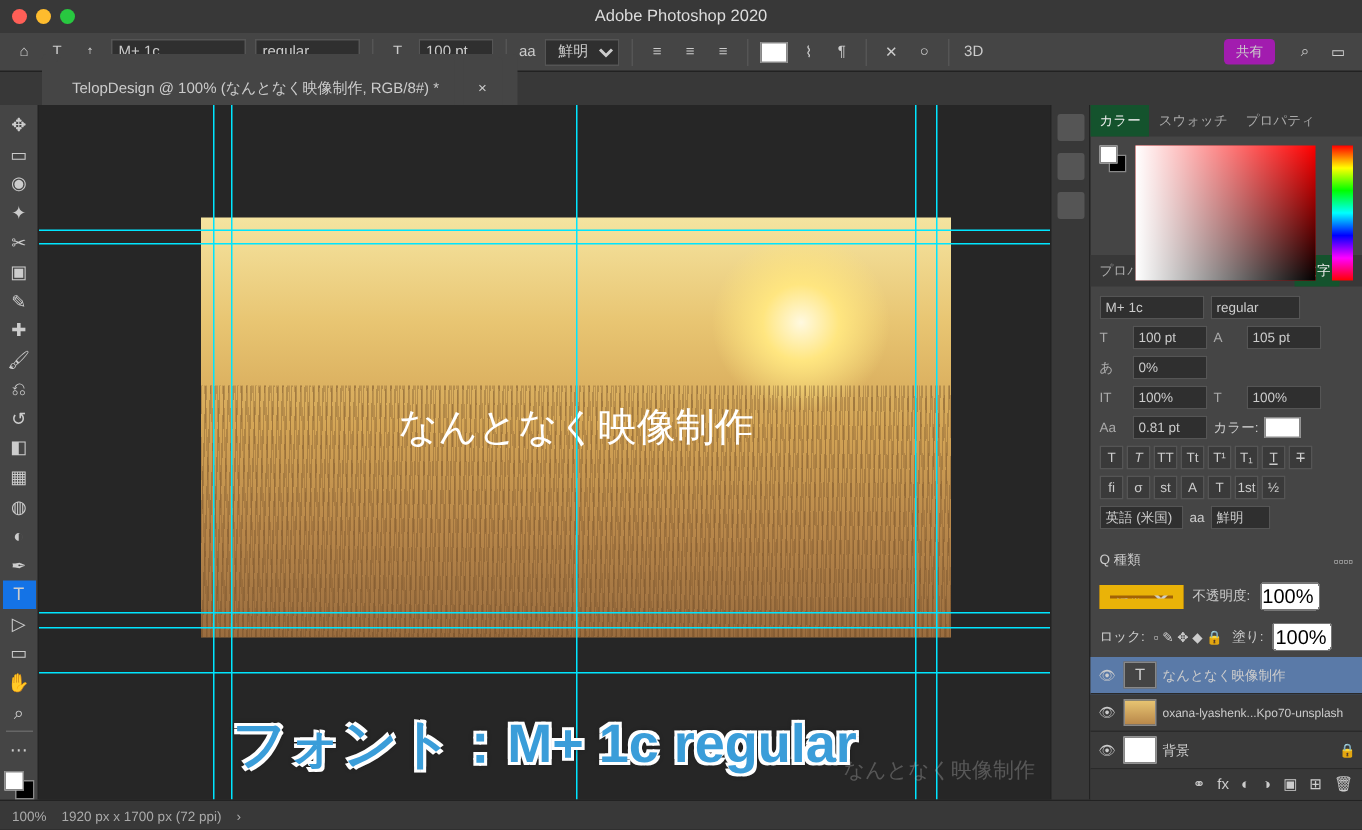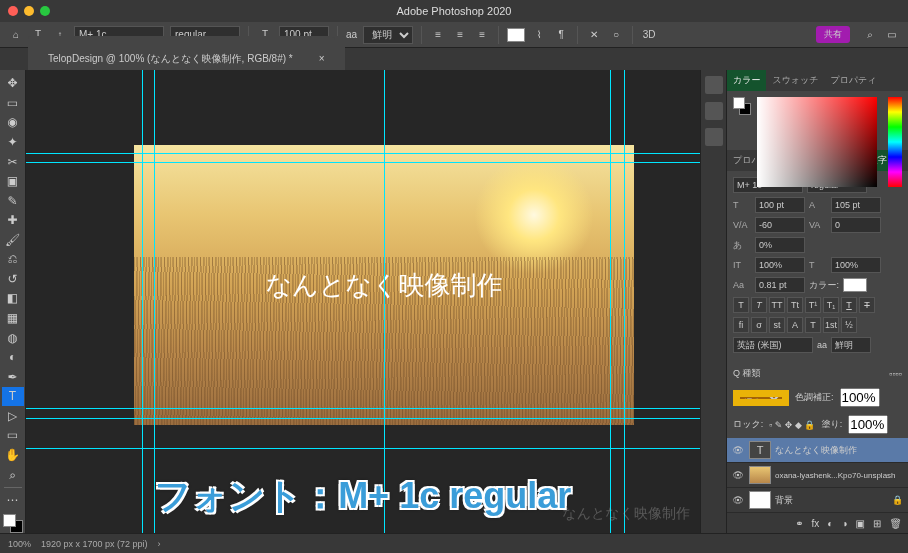--- a/index.html
+++ b/index.html
@@ -196,26 +196,20 @@
         <input style="width: 70px;" value="M+ 1c">
         <input style="width: 60px;" value="regular">
       </div>
       <div class="row">
         <span class="lbl">T</span>
         <input value="100 pt" style="">
         <span class="lbl">A</span>
         <input value="105 pt" style="">
       </div>
       <div class="row">
-        <span class="lbl">V/A</span>
-        <input value="-60" style="">
-        <span class="lbl">VA</span>
-        <input value="0" style="">
-      </div>
-      <div class="row">
         <span class="lbl">あ</span>
         <input value="0%" style="">
       </div>
       <div class="row">
         <span class="lbl">IT</span>
         <input value="100%" style="">
         <span class="lbl">T</span>
         <input value="100%" style="">
       </div>
       <div class="row">
@@ -243,35 +237,35 @@
       <div class="btnrow">
         <div class="tbtn">fi</div>
         <div class="tbtn">σ</div>
         <div class="tbtn">st</div>
         <div class="tbtn">A</div>
         <div class="tbtn">T</div>
         <div class="tbtn">1st</div>
         <div class="tbtn">½</div>
       </div>
       <div class="row">
-        <input style="width: 80px;" value="英語 (米国)">
+        <input style="width: 56px;" value="英語 (米国)">
         <span>aa</span>
         <input style="width: 40px;" value="鮮明">
       </div>
     </div>
 
     <div class="layerpanel">
       <div class="layerhead">
         <span>Q 種類</span>
         <span style="flex:1"></span>
         <span>▫▫▫▫</span>
       </div>
       <div class="layerhead">
         <select><option>通常</option></select>
-        <span>色調補正:</span>
+        <span>不透明度:</span>
         <input style="width: 40px;" value="100%">
       </div>
       <div class="layerhead">
         <span>ロック:</span>
         <span>▫ ✎ ✥ ◆ 🔒</span>
         <span>塗り:</span>
         <input style="width: 40px;" value="100%">
       </div>
       <div class="layerlist">
         <div class="layer sel">

